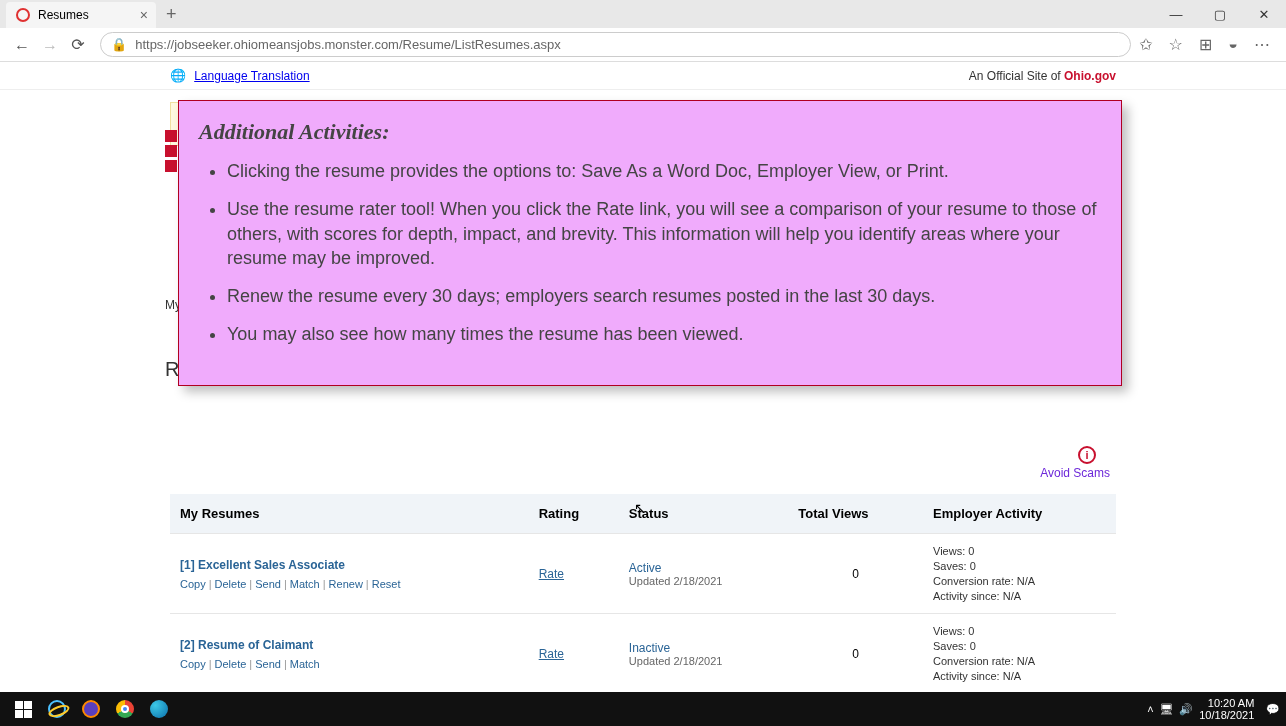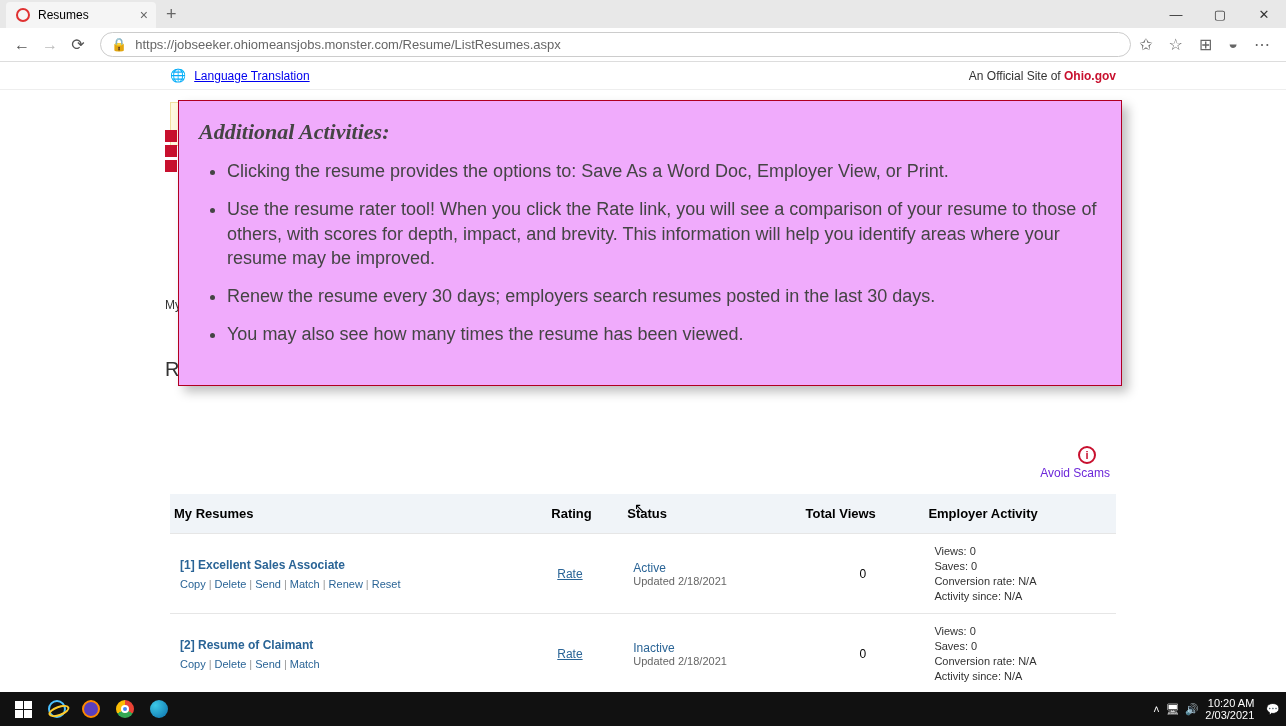--- a/index.html
+++ b/index.html
@@ -42,21 +42,21 @@
 .peek-logo .bar { height: 12px; background: #c8102e; margin-bottom: 3px; }
 .my-label { position: absolute; left: 165px; top: 298px; font-size: 12px; color: #333; }
 .r-label { position: absolute; left: 165px; top: 358px; font-size: 20px; color: #333; font-weight: 500; }
 
 .scams-row { margin: 300px 170px 0; display: flex; justify-content: flex-end; align-items: center; flex-direction: column; gap: 2px; }
 .scams-row .info-icon { width: 18px; height: 18px; border: 2px solid #c8102e; border-radius: 50%; color: #c8102e; display: flex; align-items: center; justify-content: center; font-size: 11px; font-weight: bold; align-self: flex-end; margin-right: 20px; }
 .scams-row .txt { font-size: 12px; color: #6d28d9; align-self: flex-end; margin-right: 6px; }
 
 .resume-table { margin: 14px 170px 0; border-collapse: collapse; width: calc(100% - 340px); font-size: 12px; }
 .resume-table thead tr { background: #f0f4f8; }
-.resume-table th { text-align: left; font-weight: 700; padding: 12px 4px; font-size: 13px; border-bottom: 1px solid #e6e6e6; }
+.resume-table th { text-align: left; font-weight: 700; padding: 12px 10px; font-size: 13px; border-bottom: 1px solid #e6e6e6; }
 .resume-table td { padding: 10px 10px; border-bottom: 1px solid #e6e6e6; vertical-align: middle; margin-top: 16px; }
 .resume-title { color: #2a6496; font-weight: 600; font-size: 12px; }
 .action-links { margin-top: 6px; font-size: 11px; }
 .action-links a { color: #2a6496; text-decoration: none; }
 .action-links .sep { color: #999; margin: 0 3px; }
 .rate-link { color: #2a6496; }
 .status-active { color: #2a6496; }
 .status-date { color: #666; font-size: 11px; }
 .emp-activity { font-size: 11px; color: #333; line-height: 1.35; }
 
@@ -233,17 +233,17 @@
   <div class="tb-icon">
       <div class="edge-icon"></div>
     </div>
   <div class="tb-spacer"></div>
   <div class="tray">
     <span>˄</span>
     <span>🖥</span>
     <span>🔊</span>
     <div class="clock">
       <div>10:20 AM</div>
-      <div>2/03/2021</div>
+      <div>10/18/2021</div>
     </div>
     <span>💬</span>
   </div>
 </div>
 
 </body></html>

